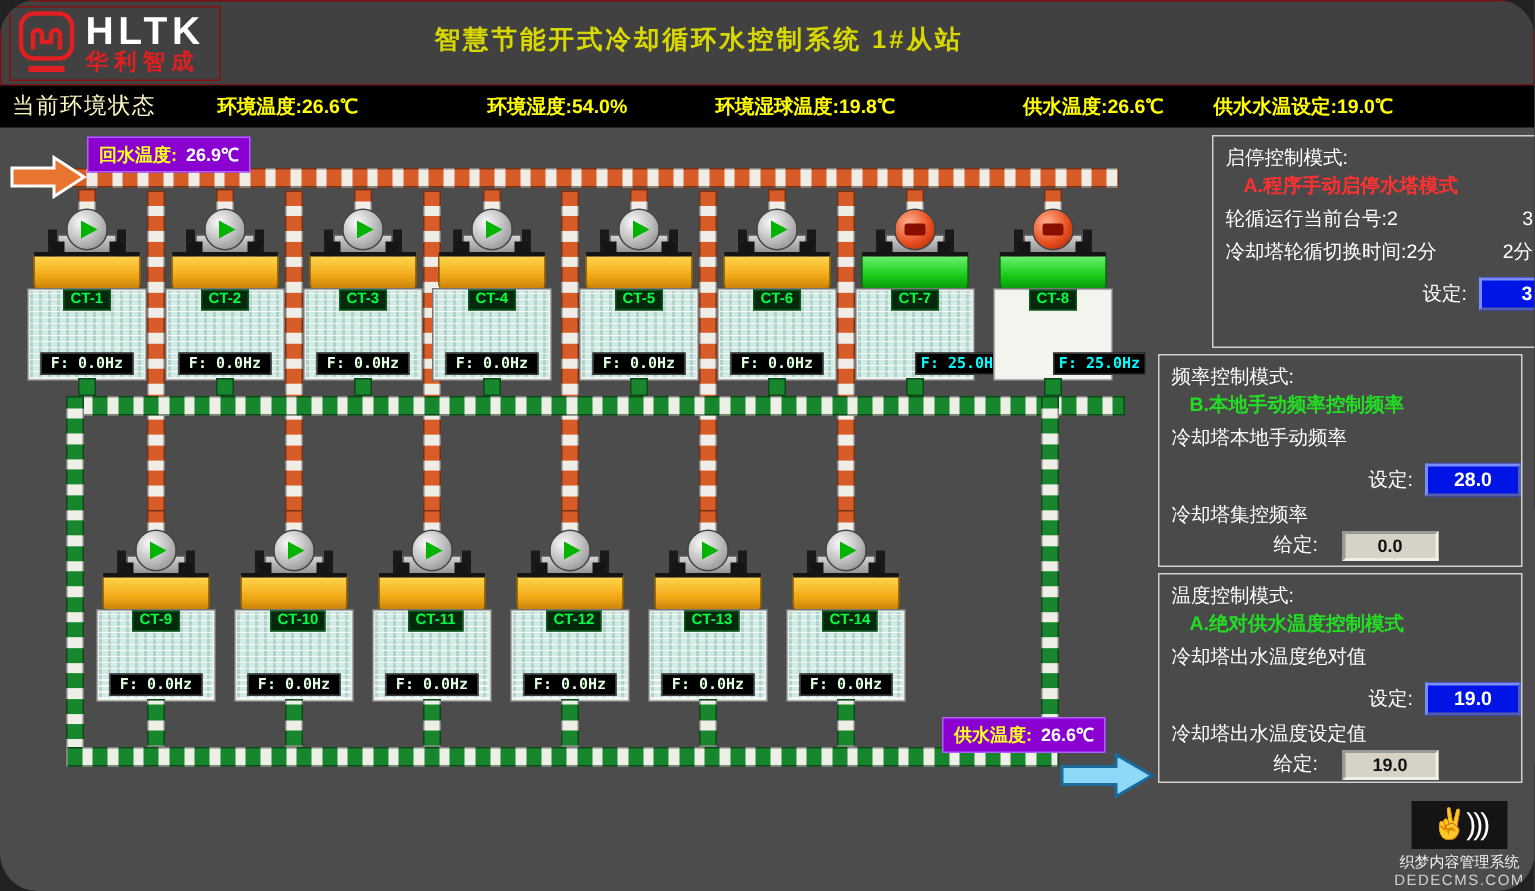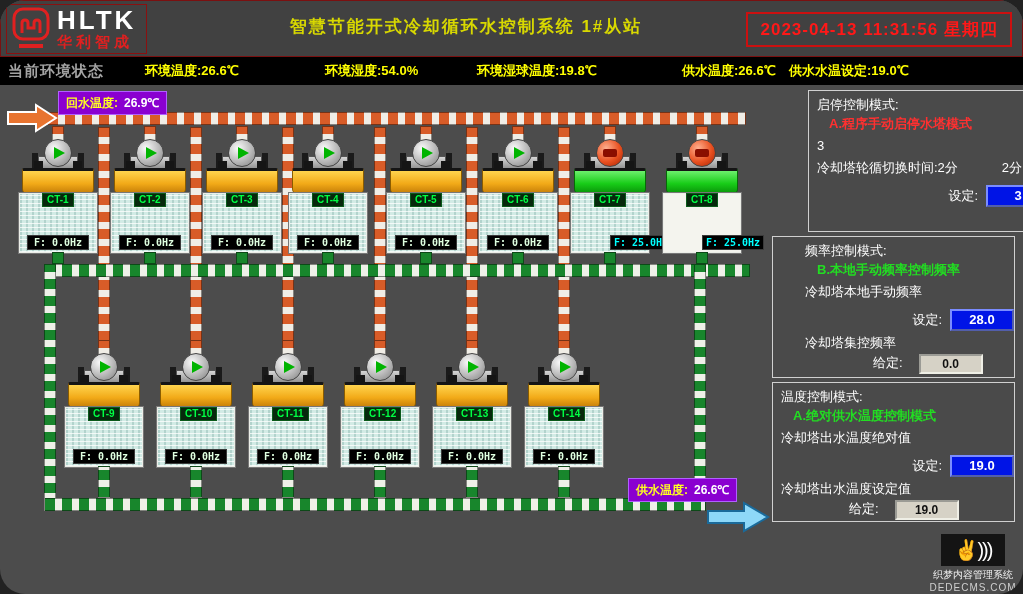--- a/index.html
+++ b/index.html
@@ -9,27 +9,27 @@
   
   .header { position:absolute; left:0; top:0; width:1023px; height:57px; background:#414141; border:1px solid #7a1010; }
   .logo-box { position:absolute; left:5px; top:3px; height:50px; display:flex; align-items:center; gap:6px; border:1px solid #8a1010; padding:2px 10px 2px 4px; }
   .logo-title { color:#fff; font-weight:bold; font-size:26px; letter-spacing:3px; line-height:26px; }
   .logo-subtitle { color:#e02020; font-weight:bold; font-size:15px; letter-spacing:4px; line-height:18px; }
   .main-title { position:absolute; left:205px; top:14px; width:520px; text-align:center; color:#d8d800; font-weight:bold; font-size:17px; letter-spacing:2px; white-space:nowrap; }
   .datetime-box { position:absolute; right:10px; top:11px; padding:4px 12px; border:2px solid #cc1010; color:#ff1818; font-weight:bold; font-size:17px; letter-spacing:1px; white-space:nowrap; }
 
   
   .statusbar { position:absolute; left:0; top:57px; width:1023px; height:28px; background:#000; }
-  .sb-label { position:absolute; left:8px; top:0; line-height:28px; color:#a3a3a3; font-weight:bold; font-size:15px; letter-spacing:1px; }
+  .sb-label { position:absolute; left:8px; top:0; line-height:28px; color:#fef9c3; font-weight:normal; font-size:15px; letter-spacing:1px; }
   .sb-item { position:absolute; top:0; line-height:28px; color:#ffff00; font-weight:bold; font-size:13px; white-space:nowrap; }
   .sb-item:nth-of-type(1){ left:145px; }
   .sb-item:nth-of-type(2){ left:325px; }
   .sb-item:nth-of-type(3){ left:477px; }
   .sb-item:nth-of-type(4){ left:682px; }
-  .sb-item:nth-of-type(5){ left:789px; }
+  .sb-item:nth-of-type(5){ left:809px; }
 
   
   .pipe-h, .pipe-v, .stub { position:absolute; }
   .pipe-h { height:13px; border:1px solid rgba(0,0,0,.45); }
   .pipe-v { width:12px; border:1px solid rgba(0,0,0,.45); }
   .hot  { background-color:#d85c28; }
   .cold { background-color:#18862c; }
   .pipe-h.hot,  .stub-h.hot  { background-image:repeating-linear-gradient(90deg, transparent 0 10px, #f0ede6 10px 17px); }
   .pipe-v.hot  { background-image:repeating-linear-gradient(0deg, transparent 0 10px, #f0ede6 10px 17px); z-index:1; }
   .pipe-h.cold { background-image:repeating-linear-gradient(90deg, transparent 0 10px, #eef0e8 10px 17px); z-index:2; }
@@ -65,21 +65,21 @@
     background-image:repeating-linear-gradient(0deg, rgba(255,255,255,.75) 0 1px, transparent 1px 4px),
                      repeating-linear-gradient(90deg, rgba(130,175,168,.4) 0 2px, transparent 2px 6px); }
   .water.plain { background:#f4f4ee; }
   .ct-label { position:absolute; z-index:2; top:0; left:0; font-size:10px; font-weight:bold; color:#00ff44; background:#06280c; border:1px solid #0a5a1a; padding:0 4px; line-height:12px;margin-left:23px; }
   .freq-display { position:absolute; z-index:2; left:8px; bottom:3px; width:62px; height:15px; background:#000; border:1px solid #3a3a3a; color:#dfffe0; font-family:"DejaVu Sans Mono", monospace; font-weight:bold; font-size:10px; line-height:13px; text-align:center; white-space:nowrap; }
   .state-running .freq-display { color:#00ffff;margin-left:31px; }
 
   
   .pbox { position:absolute; left:772px; width:243px; background:#4a4a4a; border:1px solid #d0d0d0; color:#fff; font-size:13px; }
   #pbox1 { top:90px;  height:142px;margin-left:36px; }
-  #pbox2 { top:236px; height:142px;padding-left:24px; }
+  #pbox2 { top:236px; height:142px; }
   #pbox3 { top:382px; height:140px; }
   .pline { height:22px; line-height:22px; padding:0 8px; white-space:nowrap; }
   .pline.title { padding-top:3px; }
   .pline.mode  { padding-left:20px; font-weight:bold; }
   .mode.red   { color:#ff3030; }
   .mode.green { color:#22dd22; }
   .pline.kv { display:flex; justify-content:space-between; padding-right:28px; }
   .setrow  { margin-top:5px; padding-left:60px; display:flex; align-items:center; gap:8px; height:24px;justify-content:flex-end; }
   .givenrow{ padding-left:76px; display:flex; gap:16px; height:24px; }
   .set-box   { display:inline-block; width:64px; height:22px; background:#0014e6; border:2px outset #7a8cff; color:#fff; text-align:center; font-weight:bold; font-size:13px; line-height:18px; cursor:pointer; }
@@ -104,21 +104,20 @@
         <rect x="3" y="3" width="34" height="30" rx="9" fill="none" stroke="#e02020" stroke-width="3"></rect>
         <path d="M11 27 V17 c0-4 6-4 6 0 v5 h6 v-5 c0-4 6-4 6 0 v10" fill="none" stroke="#e02020" stroke-width="3"></path>
         <rect x="8" y="38" width="24" height="4" fill="#e02020"></rect>
       </svg>
       <div>
         <div class="logo-title">HLTK</div>
         <div class="logo-subtitle">华利智成</div>
       </div>
     </div>
     <div class="main-title">智慧节能开式冷却循环水控制系统 1#从站</div>
-    <div class="datetime-box">2023-04-13 11:31:56 星期四</div>
   </div>
 
   <div class="statusbar">
     <span class="sb-label">当前环境状态</span>
     <div id="sb-items">
         <span class="sb-item">环境温度:26.6℃</span>
         <span class="sb-item">环境湿度:54.0%</span>
         <span class="sb-item">环境湿球温度:19.8℃</span>
         <span class="sb-item">供水温度:26.6℃</span>
         <span class="sb-item">供水水温设定:19.0℃</span>
@@ -349,20 +348,21 @@
           <div class="freq-display">F: 0.0Hz</div>
         </div>
         <div class="stub-c cold"></div>
       </div>
     </div>
 
   <div class="pbox" id="pbox1">
     <div class="pline title">启停控制模式:</div>
     <div class="pline mode red">A.程序手动启停水塔模式</div>
     <div class="pline kv">
+      <span>轮循运行当前台号:2</span>
       <span>3</span>
     </div>
     <div class="pline kv">
       <span>冷却塔轮循切换时间:2分</span>
       <span>2分</span>
     </div>
     <div class="setrow">
       <span>设定:</span>
       <span class="set-box">3</span>
     </div>

